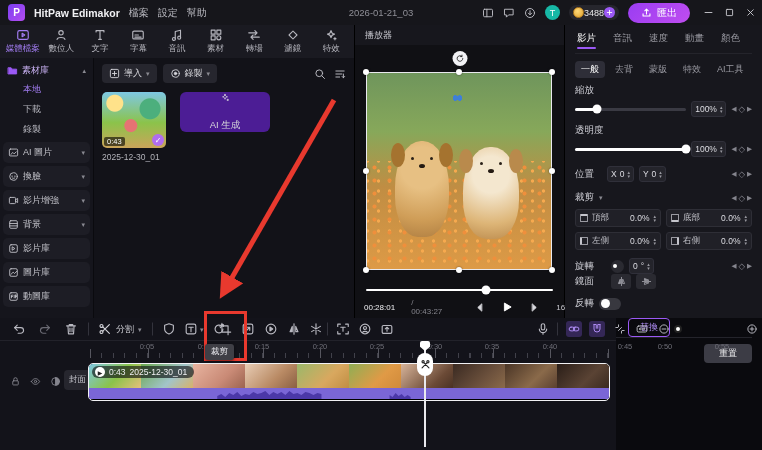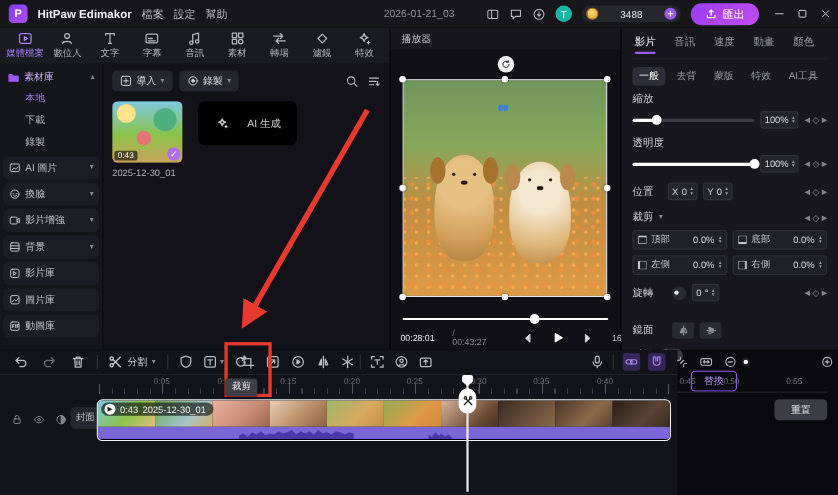--- a/index.html
+++ b/index.html
@@ -10,21 +10,21 @@
 .caret{font-size:7px;color:#8a8a92;line-height:1}
 
 .titlebar{position:absolute;top:0;left:0;width:762px;height:25px;background:#16161b;display:flex;align-items:center;padding:0 8px;gap:9px;z-index:10}
 .logo{width:17px;height:17px;border-radius:4px;background:linear-gradient(135deg,#7b3ff2,#b44df0);display:flex;align-items:center;justify-content:center;color:#fff;font-weight:bold;font-size:10px}
 .appname{color:#f0f0f3;font-weight:bold;font-size:10.5px}
 .menu{color:#b9b9c0;font-size:10px}
 .projname{position:absolute;left:50%;transform:translateX(-50%);color:#8f8f97;font-size:9.5px}
 .tb-right{position:absolute;right:6px;display:flex;align-items:center;gap:9px}
 .tb-ic{color:#b9b9c0}
 .avatar{width:15px;height:15px;border-radius:50%;background:#17b8a6;color:#fff;font-size:9px;display:flex;align-items:center;justify-content:center}
-.coinpill{display:flex;align-items:center;gap:20px;background:#26262d;border-radius:9px;padding:2px 4px}
+.coinpill{display:flex;align-items:center;gap:0;background:#26262d;border-radius:9px;padding:2px 4px}
 .coin{width:11px;height:11px;border-radius:50%;background:radial-gradient(circle at 40% 35%,#ffd978,#e0a22e);border:1px solid #b97f1e}
 .coin-count{color:#e8e8ea;font-size:9px}
 .coin-add{width:11px;height:11px;border-radius:50%;background:#9b59f5;color:#fff;display:flex;align-items:center;justify-content:center}
 .export-btn{display:flex;align-items:center;gap:5px;background:linear-gradient(135deg,#9a3df2,#c04df0);border-radius:12px;padding:3px 13px;color:#fff;font-size:10px}
 .winctl{display:flex;align-items:center;gap:10px;color:#cfcfd4;margin-left:4px}
 
 .workspace{position:absolute;top:25px;left:0;width:762px;height:293px;display:flex;gap:1px;background:#000}
 .left-col{width:354px;display:flex;flex-direction:column;background:#121218}
 .nav-tabs{height:33px;background:#1a1a21;display:flex;align-items:flex-start;padding:3px 4px 0;gap:1px}
 .nav-tab{width:38px;display:flex;flex-direction:column;align-items:center;gap:1px;color:#b6b6be;font-size:8.5px}
@@ -45,21 +45,21 @@
 .media-cards{display:flex;align-items:flex-start;gap:14px;margin-top:9px}
 .thumb-wrap{width:64px}
 .thumb{width:64px;height:56px;border-radius:5px;position:relative;overflow:hidden;background:
  radial-gradient(circle at 20% 20%,#ffe28a 0 8px,transparent 9px),
  radial-gradient(circle at 75% 30%,#4caf7d 0 10px,transparent 11px),
  radial-gradient(circle at 45% 60%,#e57373 0 6px,transparent 7px),
  linear-gradient(180deg,#7ec8e3 0%,#8bc34a 55%,#caa45a 100%)}
 .thumb-dur{position:absolute;left:2px;bottom:2px;background:rgba(0,0,0,.6);color:#fff;font-size:7.5px;border-radius:2px;padding:0 3px}
 .thumb-check{position:absolute;right:2px;bottom:2px;width:12px;height:12px;border-radius:50%;background:#b06df0;color:#fff;font-size:8px;display:flex;align-items:center;justify-content:center}
 .thumb-name{margin-top:4px;color:#b3b3ba;font-size:8.5px;white-space:nowrap}
-.ai-card{width:90px;height:40px;background:#000000;border-radius:6px;display:flex;flex-direction:row;align-items:center;justify-content:center;gap:16px;color:#d5d5da;font-size:9.5px}
+.ai-card{width:90px;height:40px;background:#4c1d95;border-radius:6px;display:flex;flex-direction:column;align-items:center;justify-content:center;gap:16px;color:#d5d5da;font-size:9.5px}
 
 .player{width:209px;background:#101014;display:flex;flex-direction:column}
 .player-head{height:20px;background:#17171d;display:flex;align-items:center;padding:0 10px;font-size:9px;color:#c5c5cc;flex:none}
 .canvas{flex:1;position:relative}
 .rotate-handle{position:absolute;left:50%;top:6px;transform:translateX(-50%);width:15px;height:15px;border-radius:50%;background:#f2f2f5;color:#222;display:flex;align-items:center;justify-content:center;z-index:3}
 .video{position:absolute;left:11px;top:27px;width:186px;height:198px;border:1px solid #e9e9ee;background:linear-gradient(180deg,#6f955c 0%,#87a85a 30%,#c08d43 58%,#dd9a46 100%);overflow:hidden}
 .flowers{position:absolute;inset:45% 0 0 0;background-image:radial-gradient(circle,#ef8f3c 1.6px,transparent 2.4px),radial-gradient(circle,#f6a94e 1.3px,transparent 2px);background-size:15px 13px,11px 10px;background-position:0 0,6px 5px}
 .puppy{position:absolute;border-radius:48% 48% 42% 42%;background:radial-gradient(circle at 50% 28%,#e7c083 0 28%,#cf9d57 70%,#b07f42)}
 .p1{left:28px;top:68px;width:54px;height:96px}
 .p2{left:96px;top:74px;width:56px;height:92px;background:radial-gradient(circle at 50% 30%,#f4e7cf 0 26%,#ddb577 70%,#bb8a4c)}
@@ -623,21 +623,21 @@
             <span>▾</span>
           </span>
         </span>
       <span class="kf">
           <span>◀</span>
           <span class="dia">◇</span>
           <span>▶</span>
         </span>
     </div>
 
-    <div class="row" style="margin-top:19px">
+    <div class="row" style="margin-top:0">
       <span class="lbl">鏡面</span>
       <span class="flipbtn" style="margin-left:12px">
           <svg class="ic ic11" viewBox="0 0 16 16">
             <path d="M8 2v12"></path>
             <path d="M6 5L3.5 11H6z" style="fill:currentColor"></path>
             <path d="M10 5l2.5 6H10z"></path>
           </svg>
         </span>
       <span class="flipbtn">
           <svg class="ic ic11" viewBox="0 0 16 16" style="transform:rotate(90deg)">

